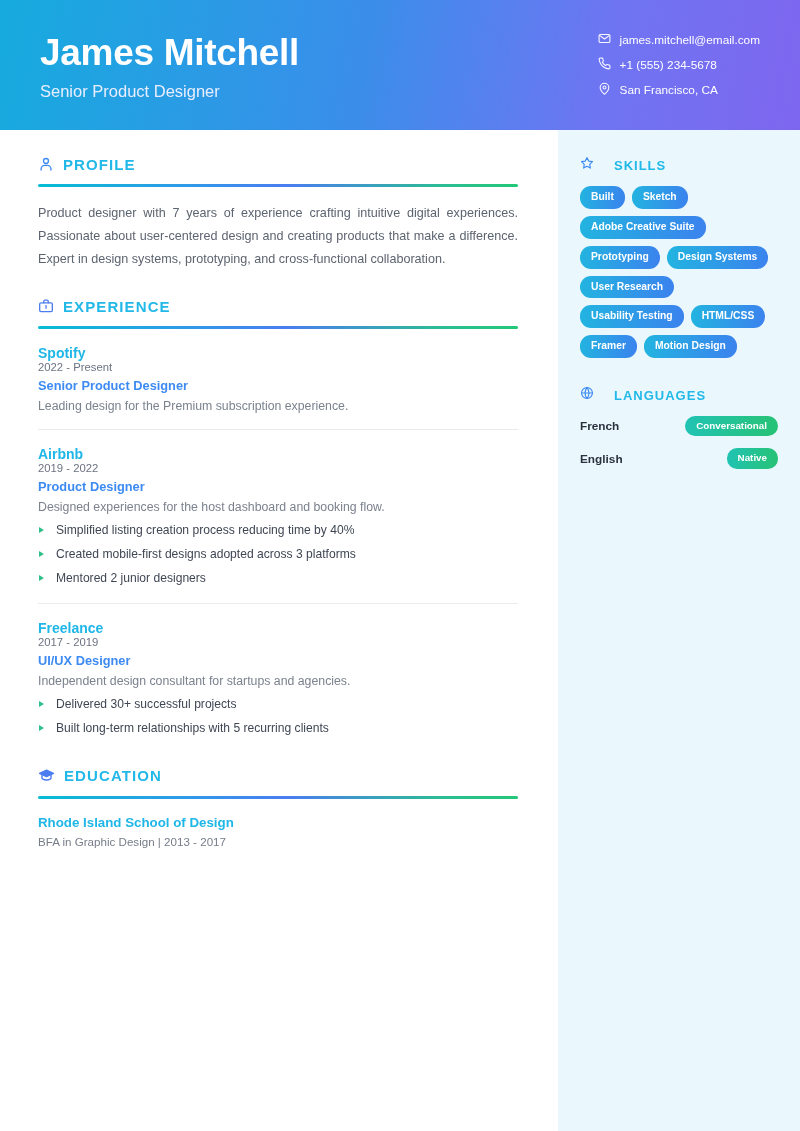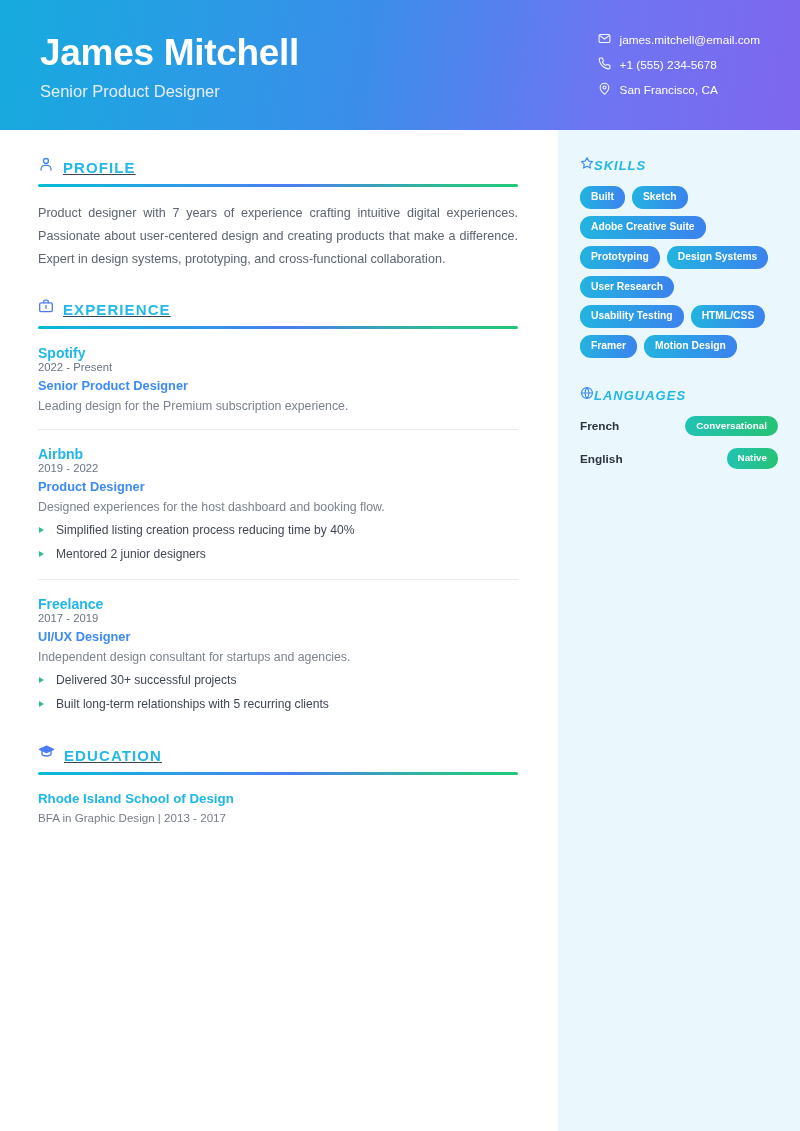--- a/index.html
+++ b/index.html
@@ -61,24 +61,23 @@
     width: 242px;
     flex: none;
     background: #EAF8FE;
     padding: 26px 22px 0 22px;
   }
 
   
   .sec { margin-bottom: 4px; }
   .sec-head {
     display: flex;
-    align-items: flex-end;
+    align-items: flex-start;
     gap: 9px;
     margin-bottom: 8px;
-    text-decoration: underline;
   }
   .sec-head svg { flex: none; }
   .sec-title {
     font-size: 15px;
     font-weight: bold;
     letter-spacing: 1.1px;
     color: #22B8E8;
   }
   .sec-rule {
     height: 3px;
@@ -157,23 +156,22 @@
   .edu-meta {
     font-size: 11.6px;
     color: #767d89;
     margin-top: 5px;
   }
 
   
   .side-head {
     display: flex;
     align-items: center;
-    gap: 0;
+    gap: 20px;
     margin-bottom: 12px;
-    font-style: italic;
   }
   .side-head svg { flex: none; }
   .side-title {
     font-size: 13px;
     font-weight: bold;
     letter-spacing: 1px;
     color: #22B8E8;
   }
   .skill-tags {
     display: flex;
@@ -300,20 +298,21 @@
 
         <div class="job">
           <div class="job-top">
             <span class="job-company">Airbnb</span>
             <span class="job-dates">2019 - 2022</span>
           </div>
           <div class="job-role">Product Designer</div>
           <div class="job-desc">Designed experiences for the host dashboard and booking flow.</div>
           <ul class="bullets">
             <li>Simplified listing creation process reducing time by 40%</li>
+            <li>Created mobile-first designs adopted across 3 platforms</li>
             <li>Mentored 2 junior designers</li>
           </ul>
         </div>
 
         <div class="job">
           <div class="job-top">
             <span class="job-company">Freelance</span>
             <span class="job-dates">2017 - 2019</span>
           </div>
           <div class="job-role">UI/UX Designer</div>

